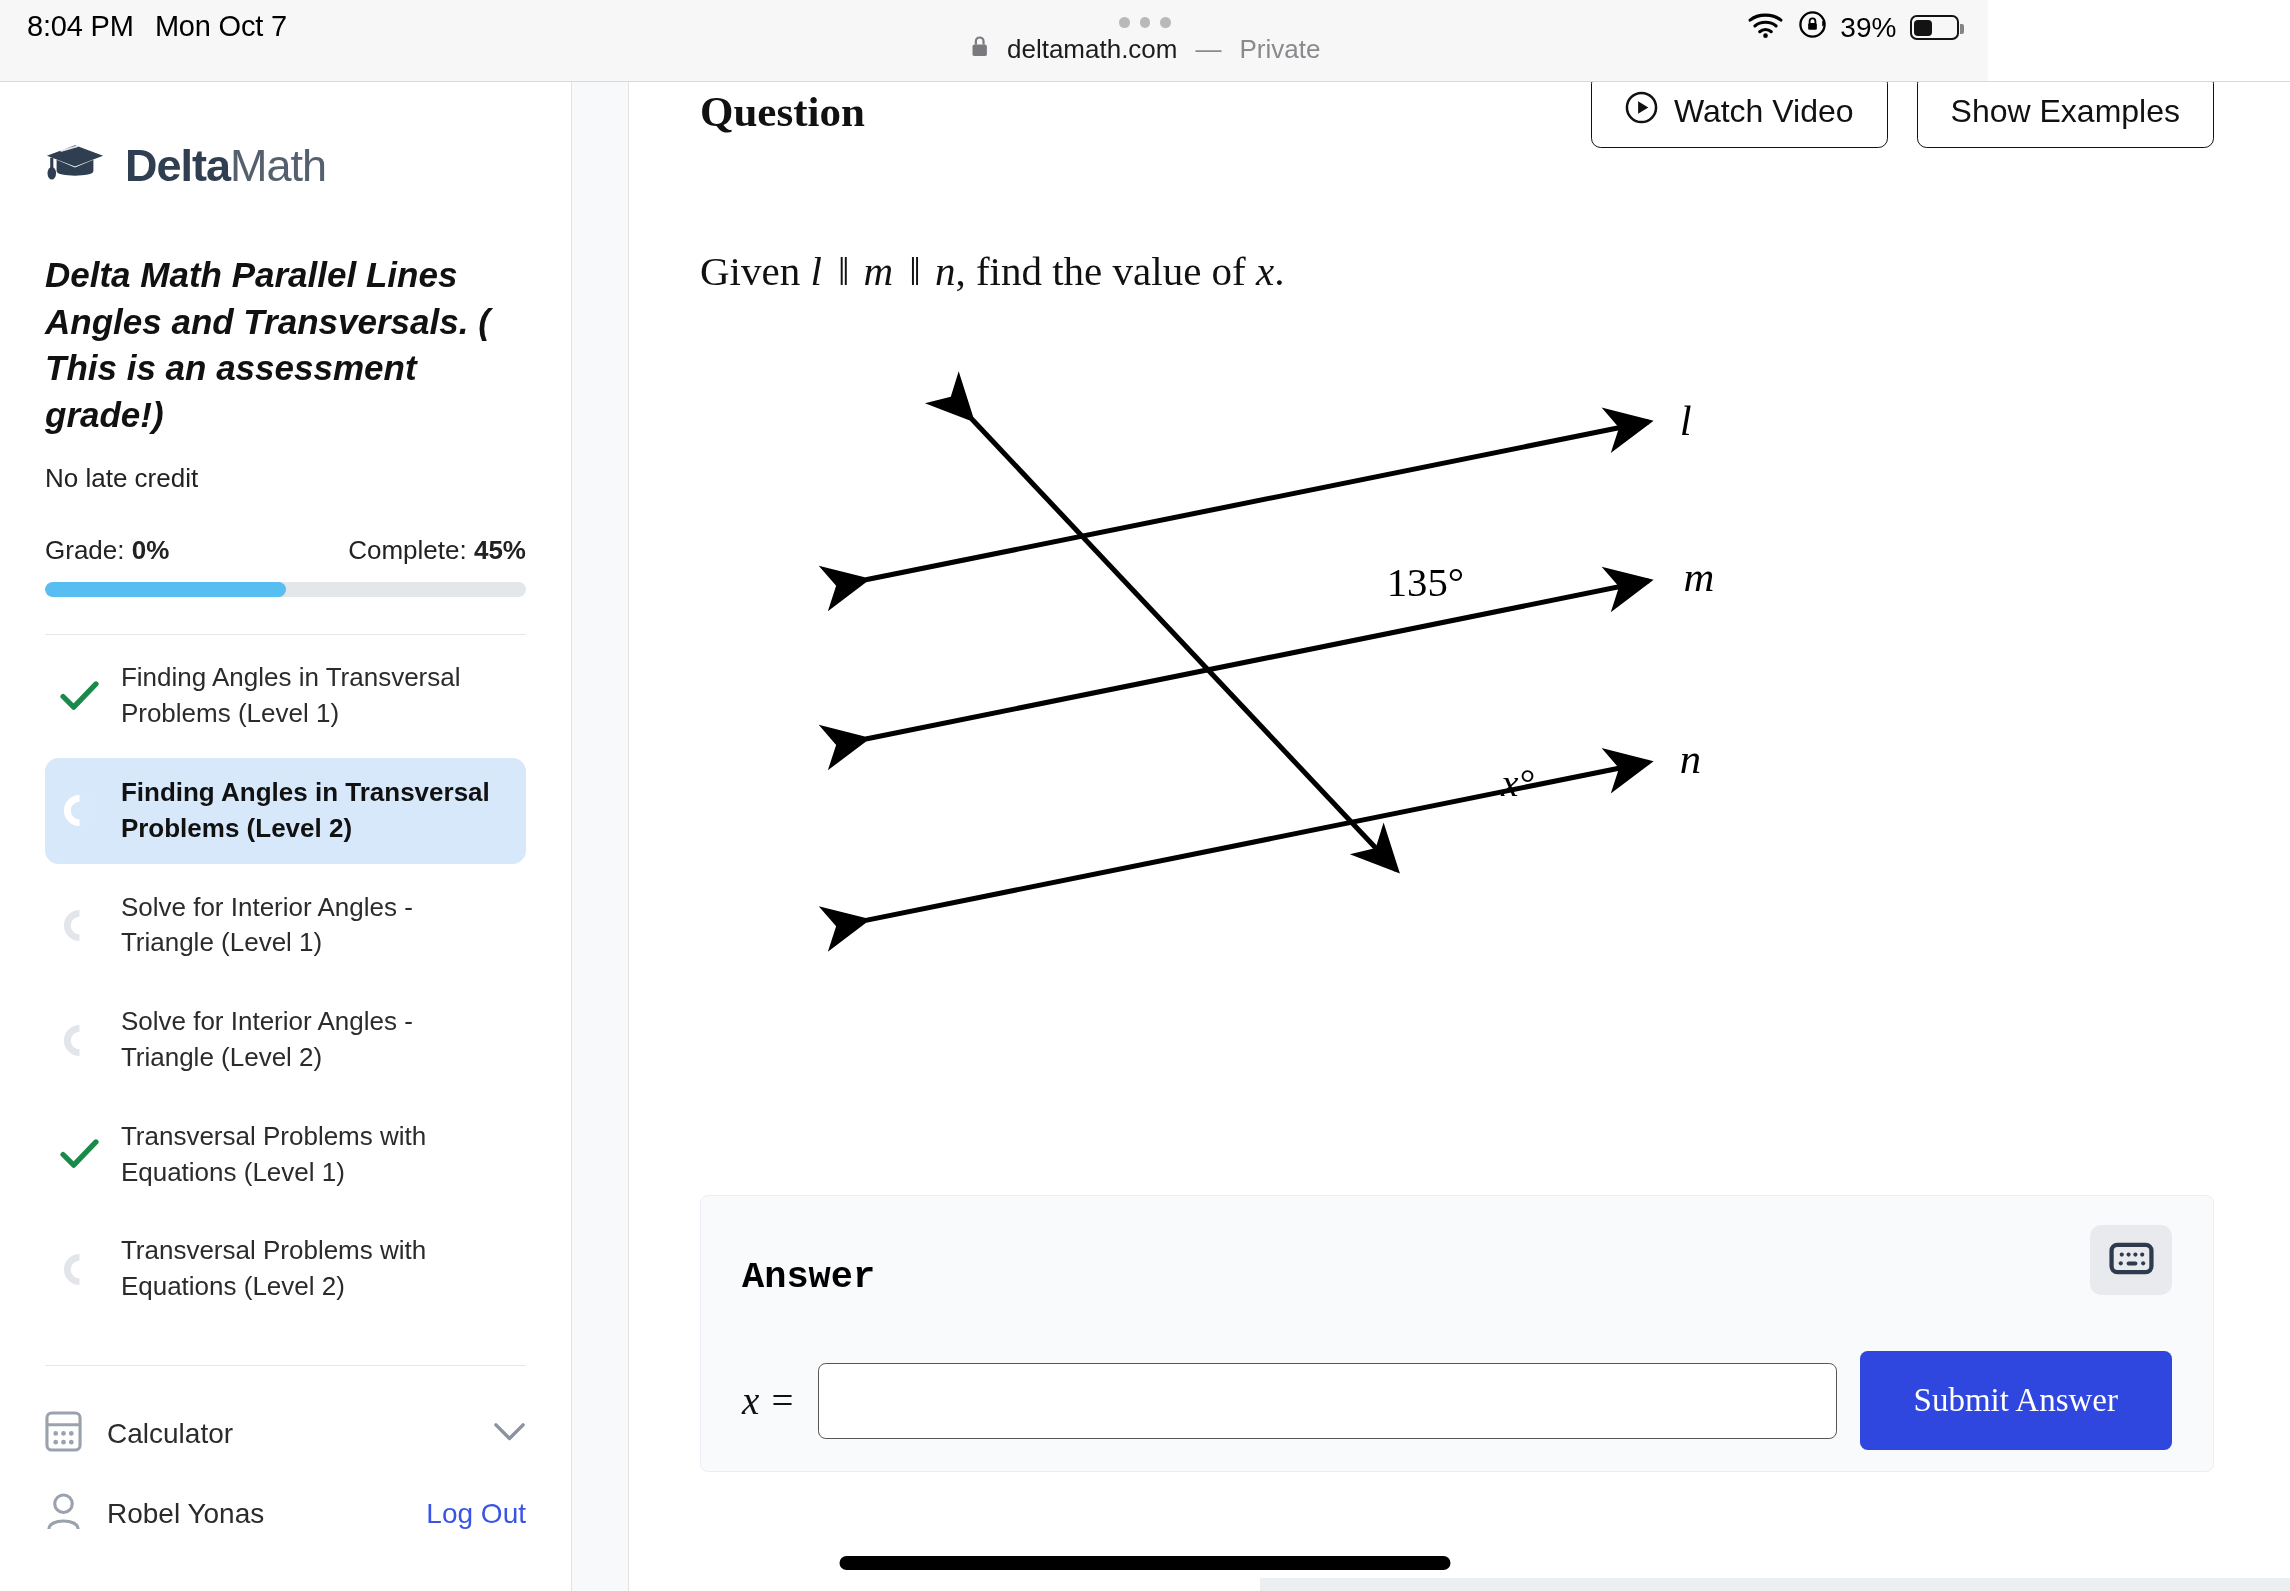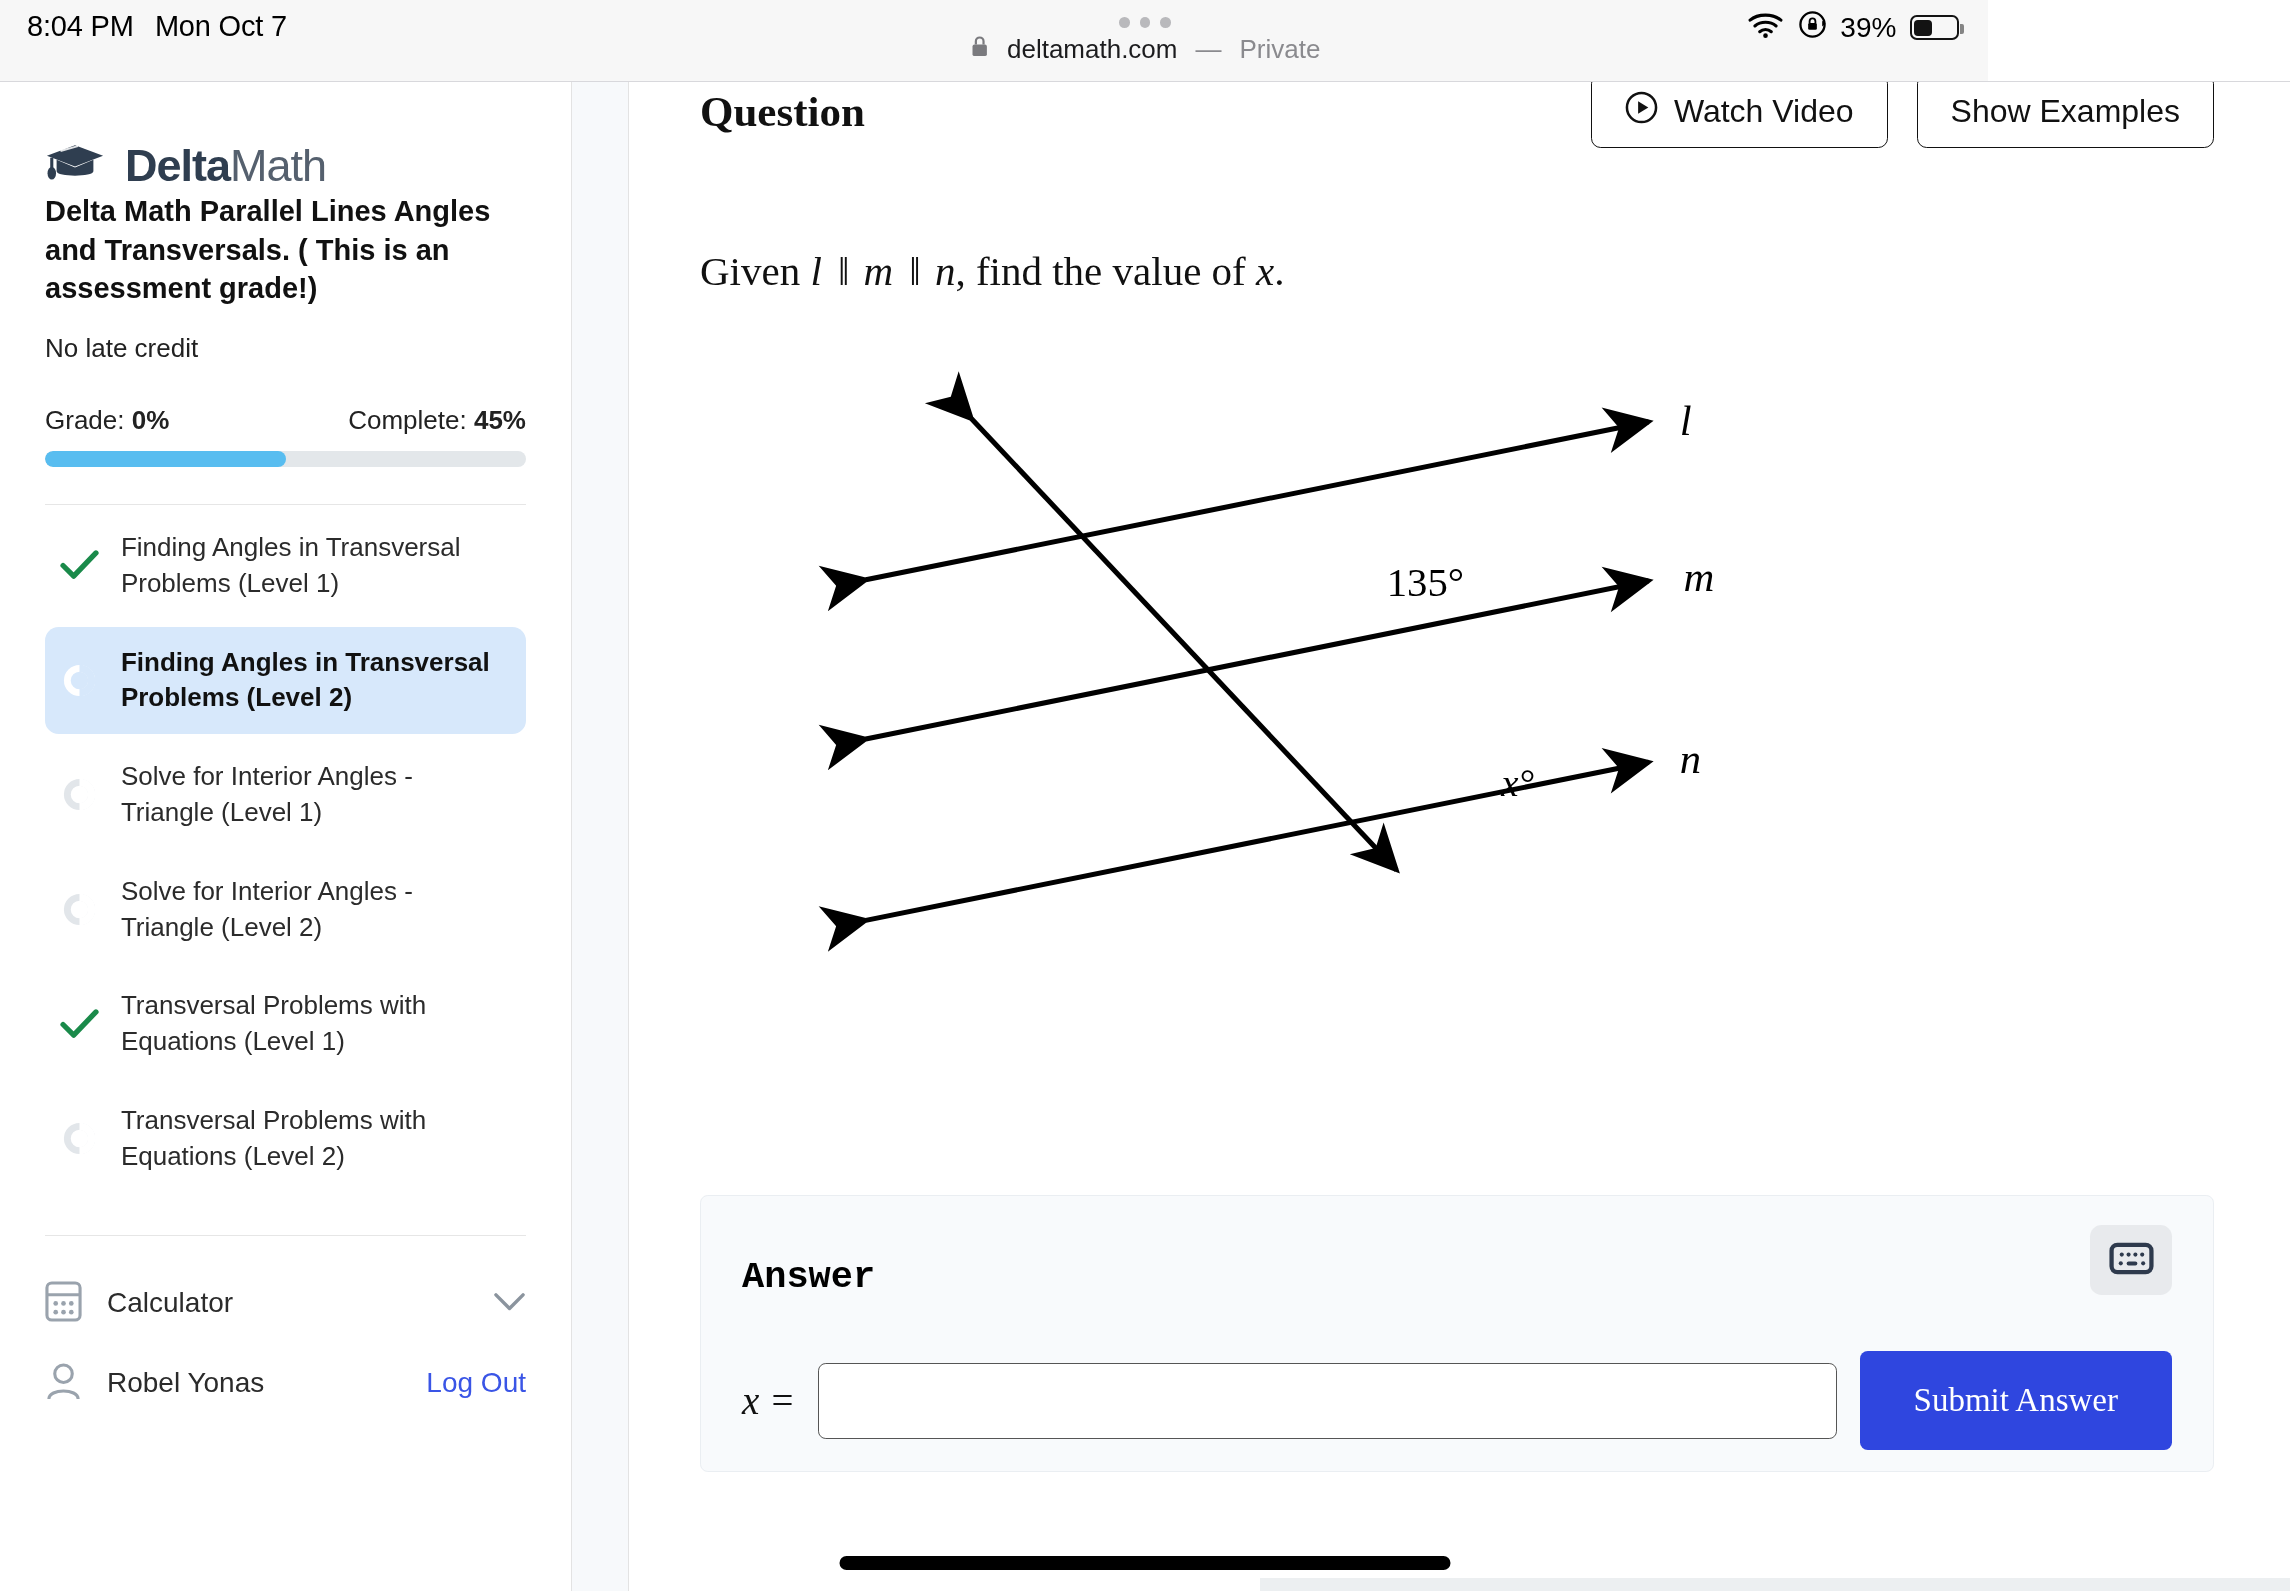--- a/index.html
+++ b/index.html
@@ -65,21 +65,21 @@
   .sidebar {
     position:absolute; left:0; top:82px; width:571px; height:1510px;
     background:#ffffff; padding: 0 45px;
   }
   .logo { display:flex; align-items:center; gap:20px; margin-top:58px; }
   .logo-text { font-size:45px; color:#2f3e50; letter-spacing:-1px; }
   .logo-text b { font-weight:700; }
   .logo-text span { font-weight:400; color:#55606e; }
 
   .assign-title {
-    font-size:29px; line-height:1.33; font-weight:700; color:#111;
+    margin-top:60px; font-size:35px; line-height:1.33; font-weight:700; color:#111;font-style:italic;
   }
   .late-credit { margin-top:25px; font-size:26px; color:#222; }
 
   .grade-row {
     margin-top:41px; display:flex; justify-content:space-between; align-items:flex-start;
     font-size:26px; color:#222;
   }
   .grade-row b { font-weight:700; }
   .progress-track {
     margin-top:15.5px; height:15.5px; border-radius:9.7px; background:#e3e7ea; overflow:hidden;

